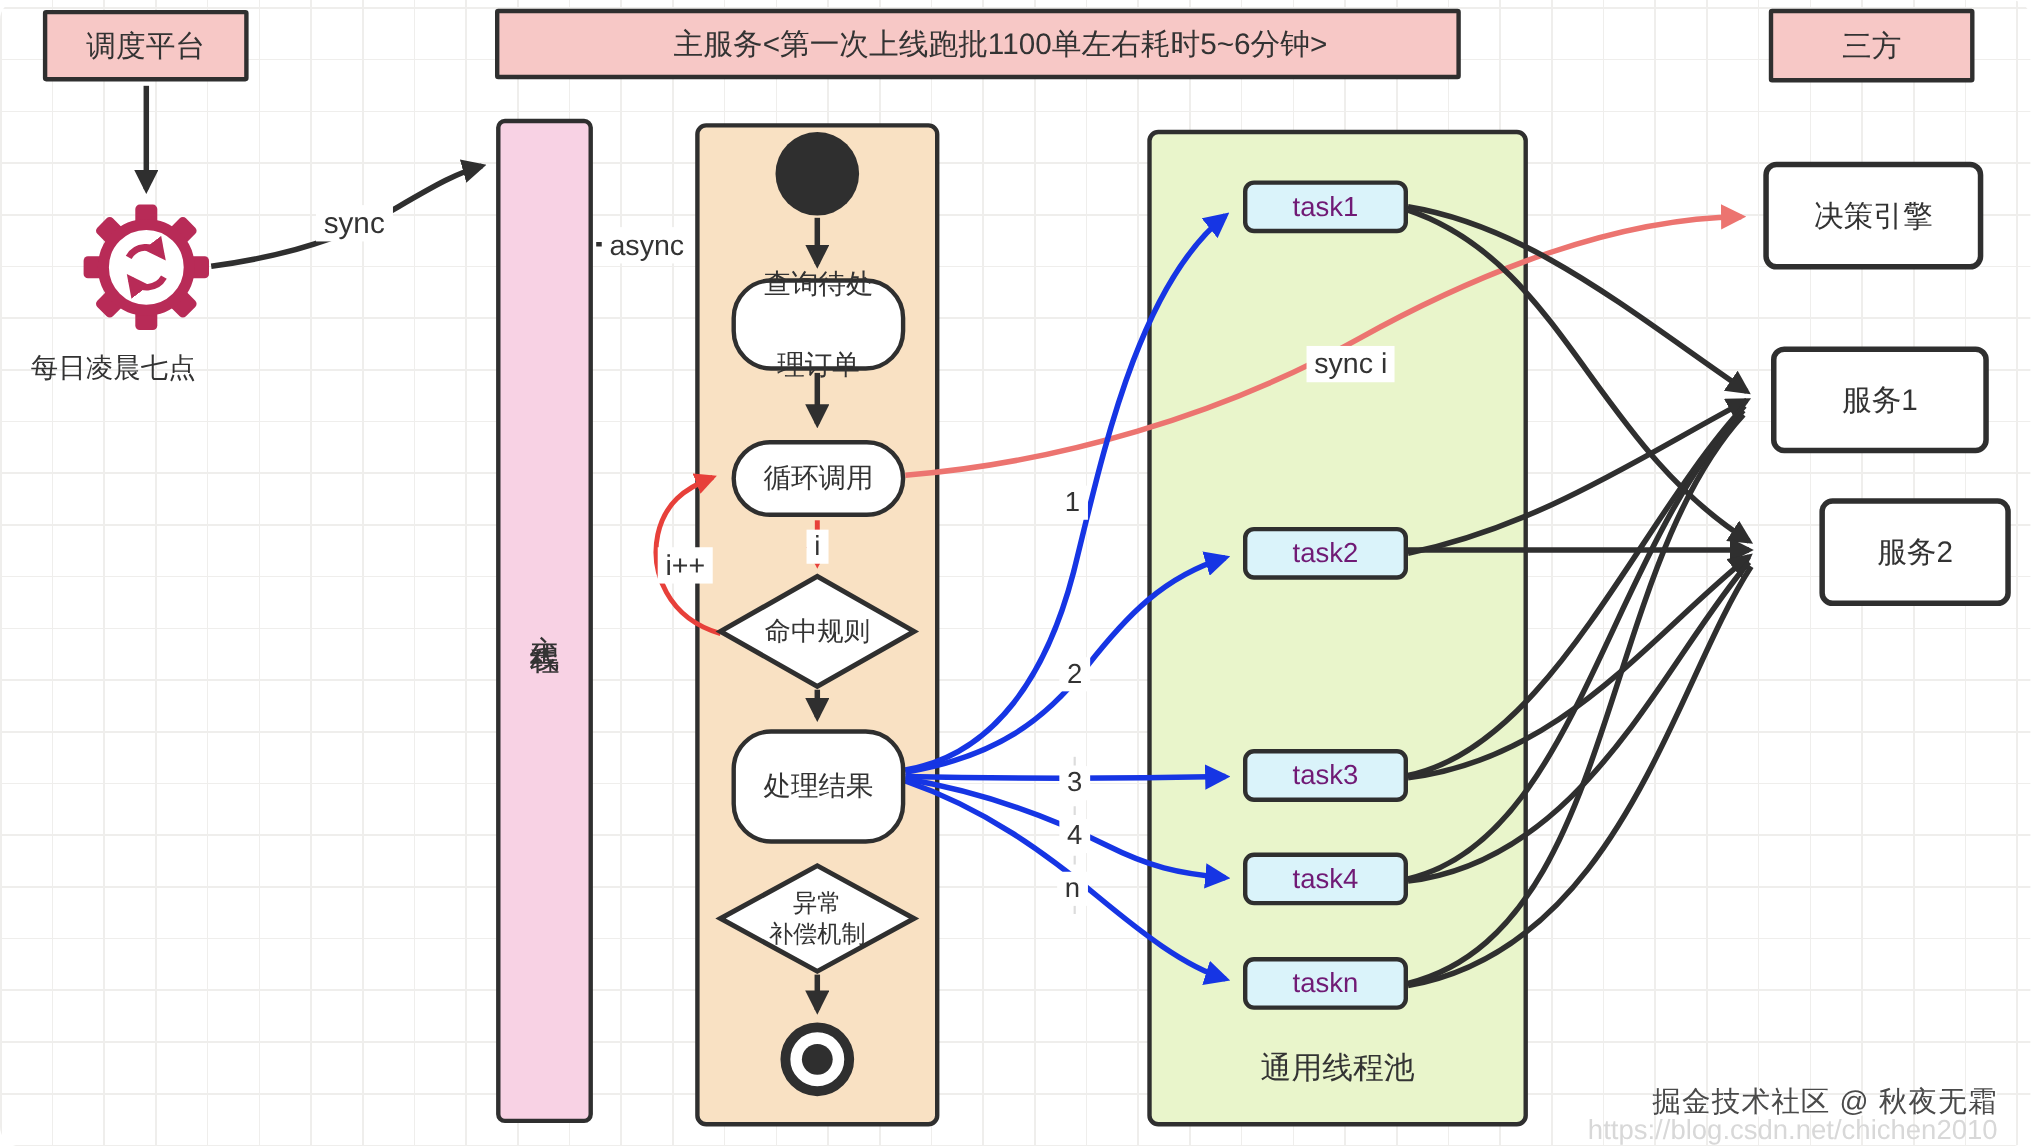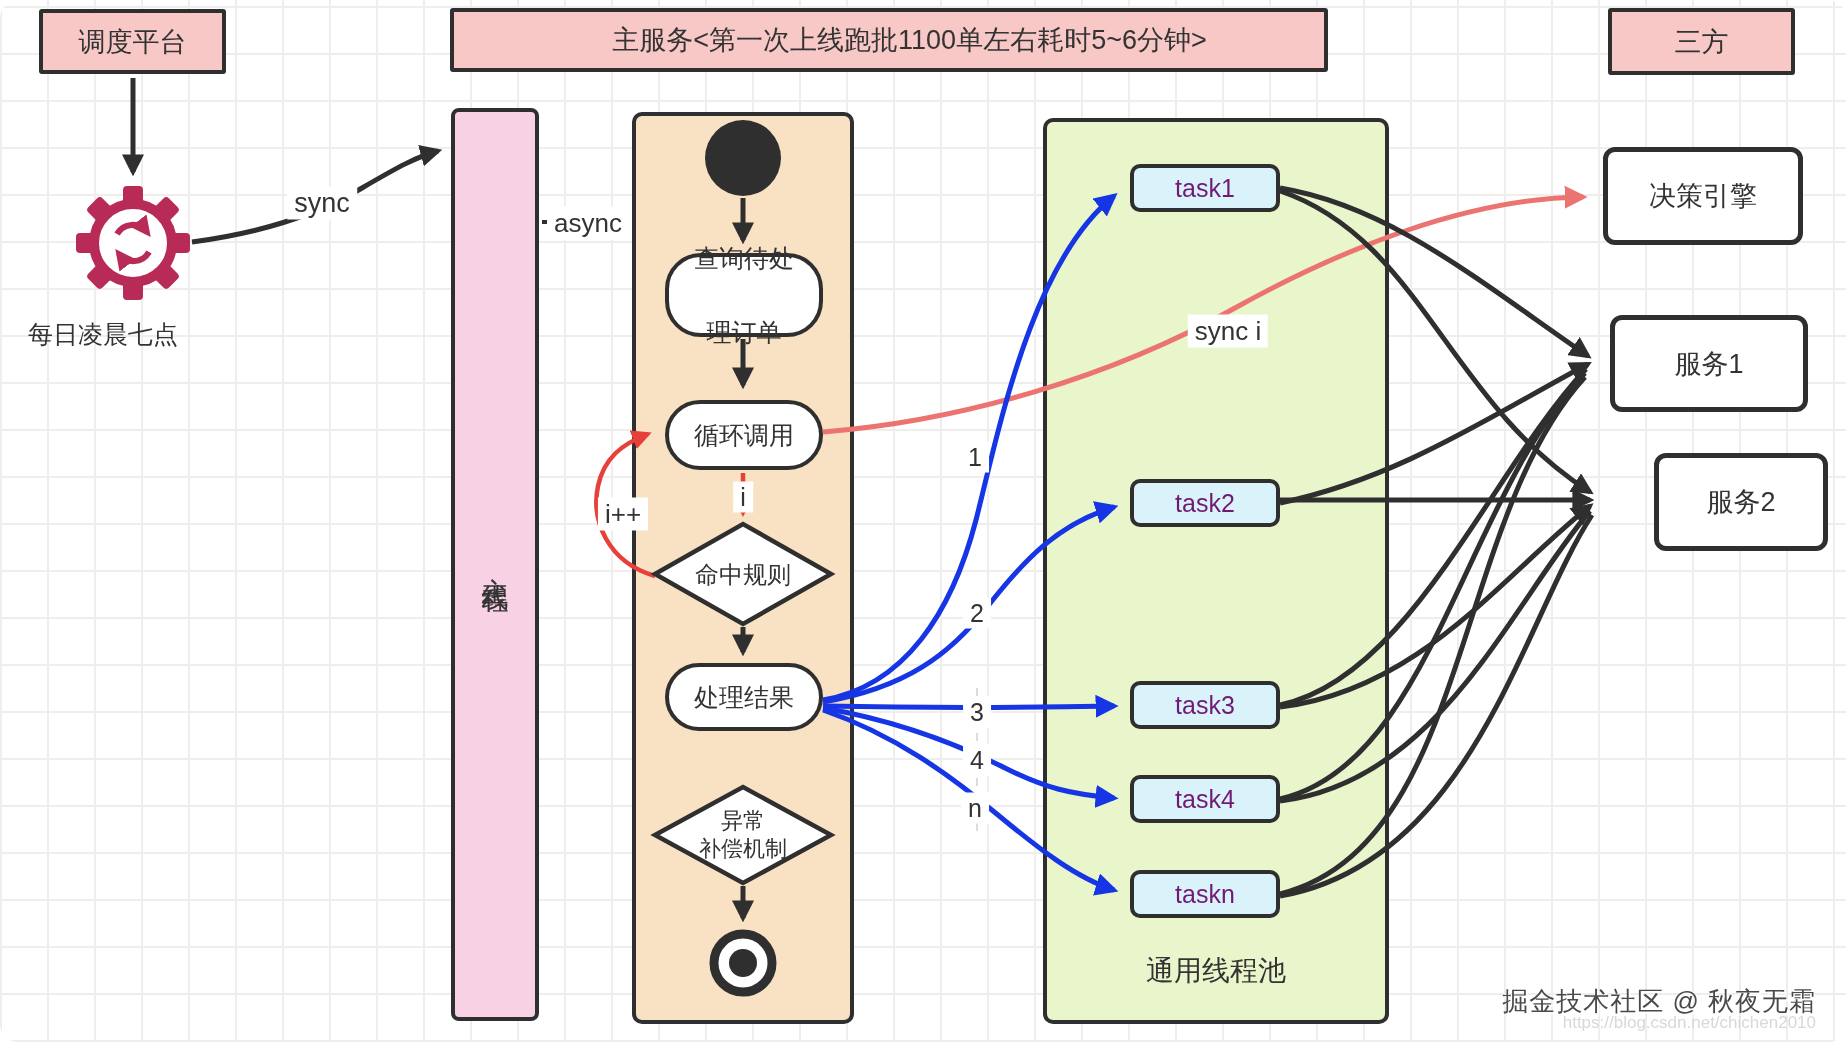--- a/index.html
+++ b/index.html
@@ -55,21 +55,21 @@
   .dtext{
     display:flex;flex-direction:column;align-items:center;justify-content:center;
     text-align:left;font-size:24px;line-height:29px;color:#333;
   }
   .caption{font-size:25px;color:#333;}
   .poolTitle{font-size:28px;color:#333;text-align:center;}
   .wm1{
     font-size:26px;color:#4a4a4a;text-align:right;
     text-shadow:2px 2px 0 #ffffff;letter-spacing:1px;
   }
-  .wm2{font-size:17px;color:#d8d8d8;text-align:right;}
+  .wm2{font-size:25px;color:#d8d8d8;text-align:right;}
   svg.overlay{position:absolute;left:0;top:0;}
 </style>
 </head>
 <body>
 
 <div class="stage">
 
   <div class="abs panel bar-main" style="left:451px;top:108px;width:88px;height:913px;display:flex;align-items:center;justify-content:center;">
     <div class="vtext">主线程</div>
   </div>
@@ -176,21 +176,21 @@
   <div class="abs stadium" style="left:665px;top:253px;width:158px;height:84px;flex-direction:column;gap:44px;">
     <span>查询待处</span>
     <span>理订单</span>
   </div>
   <div class="abs stadium" style="left:665px;top:400px;width:158px;height:70px;">
     <span>循环调用</span>
   </div>
   <div class="abs dtext" style="left:663px;top:546px;width:160px;height:56px;">
     <span>命中规则</span>
   </div>
-  <div class="abs stadium" style="left:665px;top:663px;width:158px;height:68px;">
+  <div class="abs stadium" style="left:665px;top:663px;width:158px;height:104px;">
     <span>处理结果</span>
   </div>
   <div class="abs dtext" style="left:663px;top:806px;width:160px;height:58px;font-size:22px;line-height:28px;">
     <span>异常</span>
     <span>补偿机制</span>
   </div>
 
   <div class="abs task" style="left:1130px;top:164px;width:150px;height:48px;">
     <span>task1</span>
   </div>

